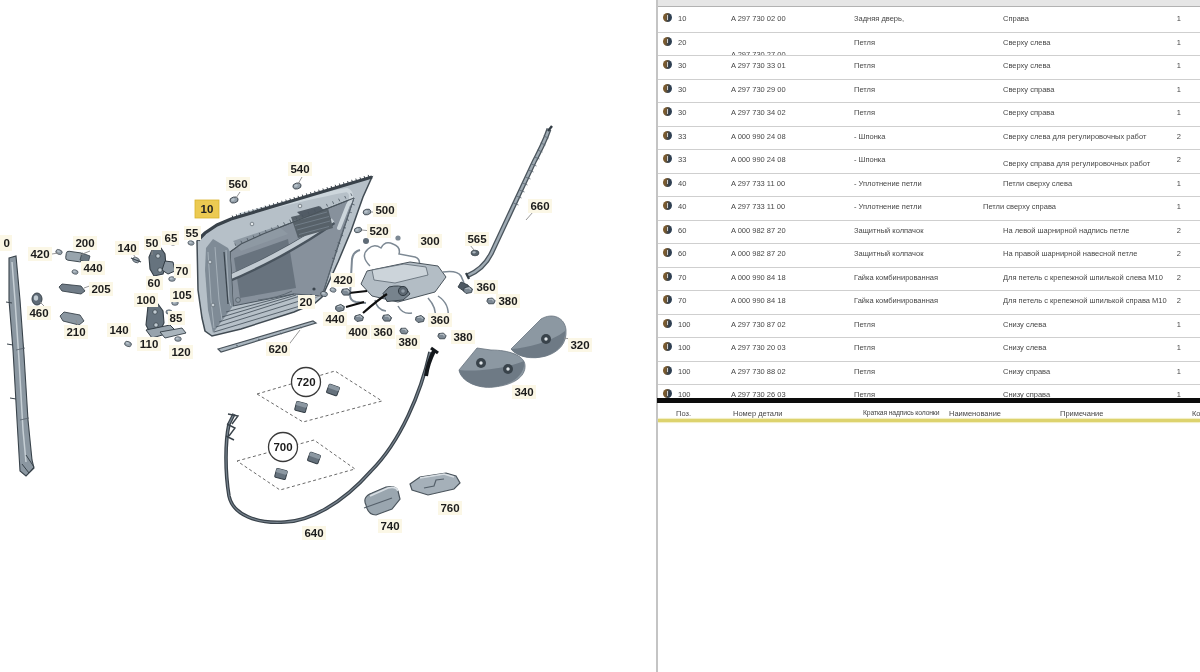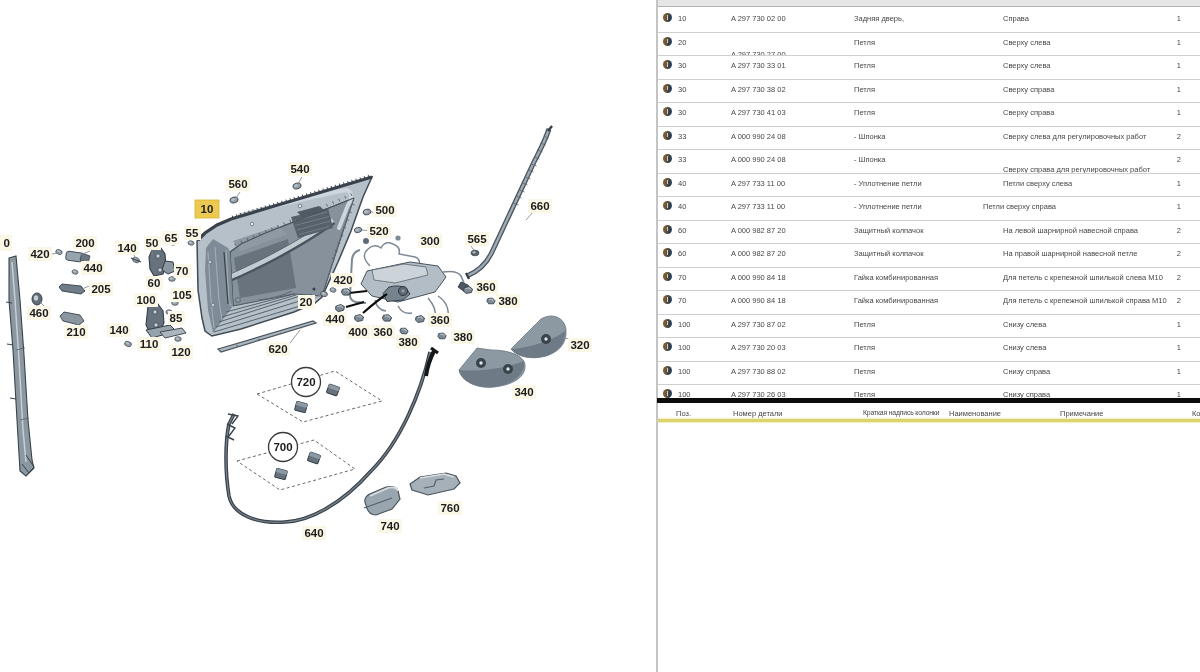--- a/index.html
+++ b/index.html
@@ -361,47 +361,47 @@
 <span class="abs icn" style="left:5px;top:5px"></span>
 <span class="abs ct" style="left:20px;top:6px">30</span>
 <span class="abs ct" style="left:73px;top:6px">A 297 730 33 01</span>
 <span class="abs ct" style="left:196px;top:6px">Петля</span>
 <span class="abs ct" style="left:345px;top:6px">Сверху слева</span>
 <span class="abs ct" style="left:488px;top:6px;width:35px;text-align:right">1</span>
 </div>
 <div class="abs" style="left:658px;top:78.5px;width:542px;height:23.5px;border-bottom:1px solid #cfcfcf;overflow:hidden">
 <span class="abs icn" style="left:5px;top:5px"></span>
 <span class="abs ct" style="left:20px;top:6px">30</span>
-<span class="abs ct" style="left:73px;top:6px">A 297 730 38 02</span>
+<span class="abs ct" style="left:73px;top:6px">A 297 730 29 00</span>
 <span class="abs ct" style="left:196px;top:6px">Петля</span>
 <span class="abs ct" style="left:345px;top:6px">Сверху справа</span>
 <span class="abs ct" style="left:488px;top:6px;width:35px;text-align:right">1</span>
 </div>
 <div class="abs" style="left:658px;top:102.0px;width:542px;height:23.5px;border-bottom:1px solid #cfcfcf;overflow:hidden">
 <span class="abs icn" style="left:5px;top:5px"></span>
 <span class="abs ct" style="left:20px;top:6px">30</span>
-<span class="abs ct" style="left:73px;top:6px">A 297 730 41 03</span>
+<span class="abs ct" style="left:73px;top:6px">A 297 730 34 02</span>
 <span class="abs ct" style="left:196px;top:6px">Петля</span>
 <span class="abs ct" style="left:345px;top:6px">Сверху справа</span>
 <span class="abs ct" style="left:488px;top:6px;width:35px;text-align:right">1</span>
 </div>
 <div class="abs" style="left:658px;top:125.5px;width:542px;height:23.5px;border-bottom:1px solid #cfcfcf;overflow:hidden">
 <span class="abs icn" style="left:5px;top:5px"></span>
 <span class="abs ct" style="left:20px;top:6px">33</span>
 <span class="abs ct" style="left:73px;top:6px">A 000 990 24 08</span>
 <span class="abs ct" style="left:196px;top:6px">- Шпонка</span>
 <span class="abs ct" style="left:345px;top:6px">Сверху слева для регулировочных работ</span>
 <span class="abs ct" style="left:488px;top:6px;width:35px;text-align:right">2</span>
 </div>
 <div class="abs" style="left:658px;top:149.0px;width:542px;height:23.5px;border-bottom:1px solid #cfcfcf;overflow:hidden">
 <span class="abs icn" style="left:5px;top:5px"></span>
 <span class="abs ct" style="left:20px;top:6px">33</span>
 <span class="abs ct" style="left:73px;top:6px">A 000 990 24 08</span>
 <span class="abs ct" style="left:196px;top:6px">- Шпонка</span>
-<span class="abs ct" style="left:345px;top:16px">Сверху справа для регулировочных работ</span>
+<span class="abs ct" style="left:345px;top:10px">Сверху справа для регулировочных работ</span>
 <span class="abs ct" style="left:488px;top:6px;width:35px;text-align:right">2</span>
 </div>
 <div class="abs" style="left:658px;top:172.5px;width:542px;height:23.5px;border-bottom:1px solid #cfcfcf;overflow:hidden">
 <span class="abs icn" style="left:5px;top:5px"></span>
 <span class="abs ct" style="left:20px;top:6px">40</span>
 <span class="abs ct" style="left:73px;top:6px">A 297 733 11 00</span>
 <span class="abs ct" style="left:196px;top:6px">- Уплотнение петли</span>
 <span class="abs ct" style="left:345px;top:6px">Петли сверху слева</span>
 <span class="abs ct" style="left:488px;top:6px;width:35px;text-align:right">1</span>
 </div>
@@ -411,21 +411,21 @@
 <span class="abs ct" style="left:73px;top:6px">A 297 733 11 00</span>
 <span class="abs ct" style="left:196px;top:6px">- Уплотнение петли</span>
 <span class="abs ct" style="left:325px;top:6px">Петли сверху справа</span>
 <span class="abs ct" style="left:488px;top:6px;width:35px;text-align:right">1</span>
 </div>
 <div class="abs" style="left:658px;top:219.5px;width:542px;height:23.5px;border-bottom:1px solid #cfcfcf;overflow:hidden">
 <span class="abs icn" style="left:5px;top:5px"></span>
 <span class="abs ct" style="left:20px;top:6px">60</span>
 <span class="abs ct" style="left:73px;top:6px">A 000 982 87 20</span>
 <span class="abs ct" style="left:196px;top:6px">Защитный колпачок</span>
-<span class="abs ct" style="left:345px;top:6px">На левой шарнирной навесной справа</span>
+<span class="abs ct" style="left:345px;top:6px">На левой шарнирной надпись петле</span>
 <span class="abs ct" style="left:488px;top:6px;width:35px;text-align:right">2</span>
 </div>
 <div class="abs" style="left:658px;top:243.0px;width:542px;height:23.5px;border-bottom:1px solid #cfcfcf;overflow:hidden">
 <span class="abs icn" style="left:5px;top:5px"></span>
 <span class="abs ct" style="left:20px;top:6px">60</span>
 <span class="abs ct" style="left:73px;top:6px">A 000 982 87 20</span>
 <span class="abs ct" style="left:196px;top:6px">Защитный колпачок</span>
 <span class="abs ct" style="left:345px;top:6px">На правой шарнирной навесной петле</span>
 <span class="abs ct" style="left:488px;top:6px;width:35px;text-align:right">2</span>
 </div>

